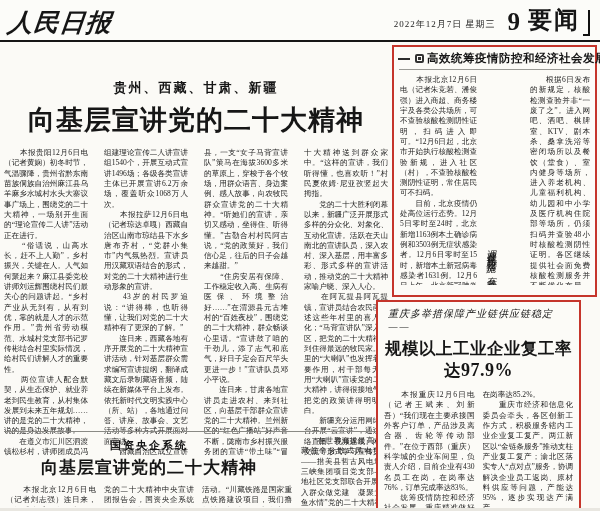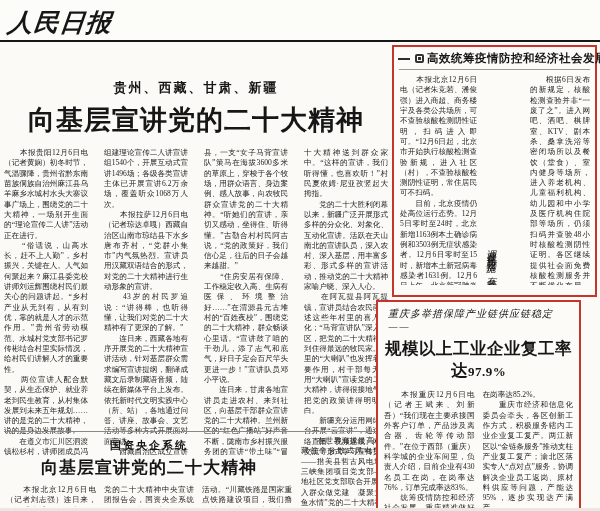--- a/index.html
+++ b/index.html
@@ -74,31 +74,37 @@
   }
   .bj-right { flex:1; height:100%; margin-left:4px; }
 
   
   .cq-box {
     position:absolute; left:376px; top:300px; width:205px; height:216px;
     border:2px solid var(--accent); background:#fcfbf7; padding:5px 6px 4px 6px;
   }
   .cq-kicker { font-style:italic; font-family:"DejaVu Serif", serif; font-size:10px; letter-spacing:1px; margin-left:4px; }
   .cq-headline { text-align:center; font-weight:900; font-size:16.5px; font-family:"Liberation Sans", sans-serif; margin-top:6px; letter-spacing:0.5px; }
-  .cq-headline .num { font-family:"Liberation Serif", serif; font-weight:bold; font-size:13px;text-align:right; }
+  .cq-headline .num { font-family:"Liberation Serif", serif; font-weight:bold; font-size:18px;text-align:right; }
   .cq-cols { display:flex; gap:8px; margin-top:8px; height:138px; overflow:hidden; }
   .cq-cols .newstext { flex:1; }
 
   .bottom-strip { position:absolute; left:0; bottom:0; width:600px; height:3px; background:#e9e7e1; }
 </style>
 </head>
 <body>
 
 <div class="masthead">
   <div class="logo">人民日报</div>
+  <div class="mh-right">
+    <span class="mh-date">2022年12月7日 星期三</span>
+    <span class="mh-pageno">9</span>
+    <span class="mh-section">要闻</span>
+    <span class="corner-mark"></span>
+  </div>
 </div>
 <div class="mh-rule"></div>
 
 <div class="main-article">
   <div class="main-kicker">贵州、西藏、甘肃、新疆</div>
   <div class="main-headline">向基层宣讲党的二十大精神</div>
   <div class="main-cols">
     <div class="newstext">　　本报贵阳12月6日电（记者黄娴）初冬时节，气温骤降，贵州省黔东南苗族侗族自治州麻江县乌羊麻乡水城村水头大寨议事广场上，围绕党的二十大精神，一场别开生面的“理论宣传二人讲”活动正在进行。
 　　“俗话说，山高水长，赶不上人勤”，乡村振兴，关键在人。人气如何聚起来？麻江县委党校讲师刘运辉围绕村民们最关心的问题讲起。“乡村产业从无到有，从有到优，靠的就是人才的示范作用。”贵州省劳动模范、水城村党支部书记罗传彬结合村里实际情况，给村民们讲解人才的重要性。
 　　两位宣讲人配合默契，从生态保护、就业养老到民生教育，从村集体发展到未来五年规划……讲的是党的二十大精神，说的是身边发展故事。

